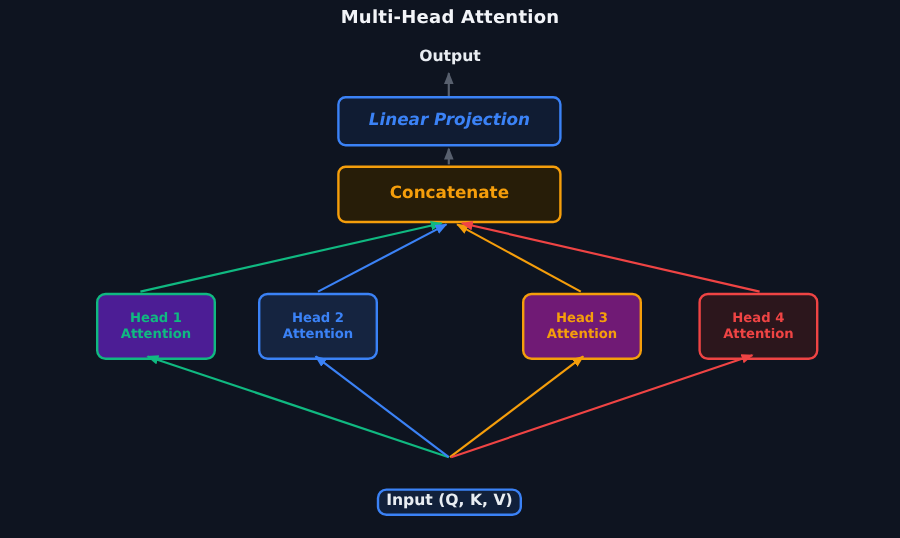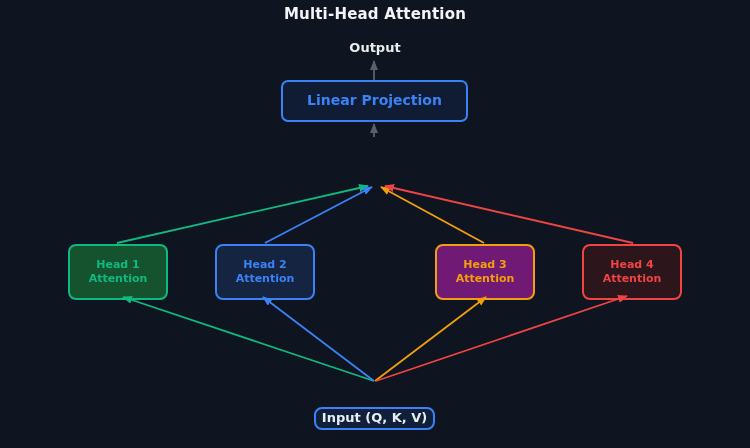--- a/index.html
+++ b/index.html
@@ -17,45 +17,48 @@
     font-size:13px;font-weight:bold;color:#e9edf2;
   }
   .node{
     position:absolute;display:flex;flex-direction:column;
     align-items:center;justify-content:center;text-align:center;
     border:2px solid;border-radius:7px;font-weight:bold;box-sizing:border-box;
     line-height:1.25;
   }
   .node .l2{display:block;}
   .lp      {left:281px;top:80px; width:187px;height:42px;font-size:14px;
-            border-color:#3b82f6;color:#3b82f6;background:#101c33;}
+            border-color:#3b82f6;color:#3b82f6;background:#101c33;font-style:italic;}
   .concat  {left:281px;top:138px;width:187px;height:48px;font-size:14px;
             border-color:#f59e0b;color:#f59e0b;background:#271d08;}
   .head    {width:100px;height:56px;font-size:11px;border-radius:8px;}
-  .h1{left:68px; top:244px;border-color:#10b981;color:#10b981;background:#14532d;}
+  .h1{left:80px; top:244px;border-color:#10b981;color:#10b981;background:#4c1d95;}
   .h2{left:215px;top:244px;border-color:#3b82f6;color:#3b82f6;background:#152440;text-align:right;}
   .h3{left:435px;top:244px;border-color:#f59e0b;color:#f59e0b;background:#701a75;}
   .h4{left:582px;top:244px;border-color:#ef4444;color:#ef4444;background:#2c161c;}
   .input   {left:314px;top:407px;width:121px;height:23px;font-size:13px;
             border-radius:8px;border-color:#3b82f6;color:#e9edf2;background:#11203a;}
   svg.edges{position:absolute;left:0;top:0;width:750px;height:448px;pointer-events:none;}
   svg.edges line{stroke-width:1.8;fill:none;}
 </style>
 </head>
 <body>
 
 <div class="stage">
 
   <div class="title">Multi-Head Attention</div>
   <div class="output-label">Output</div>
 
   <div class="node lp">
     <span>Linear Projection</span>
   </div>
 
+  <div class="node concat">
+    <span>Concatenate</span>
+  </div>
 
   <div class="node head h1">
     <span>Head 1</span>
     <span class="l2">Attention</span>
   </div>
   <div class="node head h2">
     <span>Head 2</span>
     <span class="l2">Attention</span>
   </div>
   <div class="node head h3">

